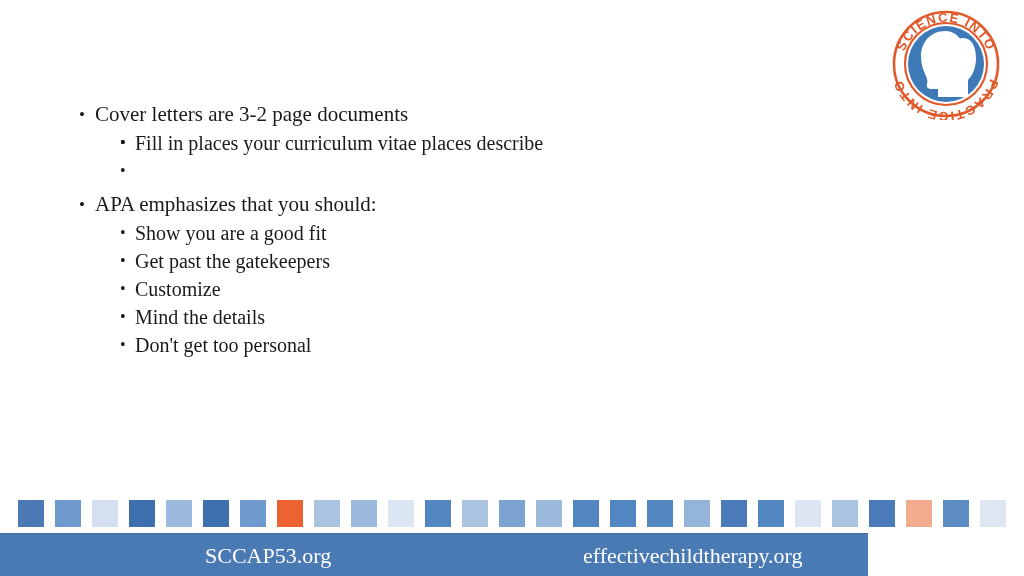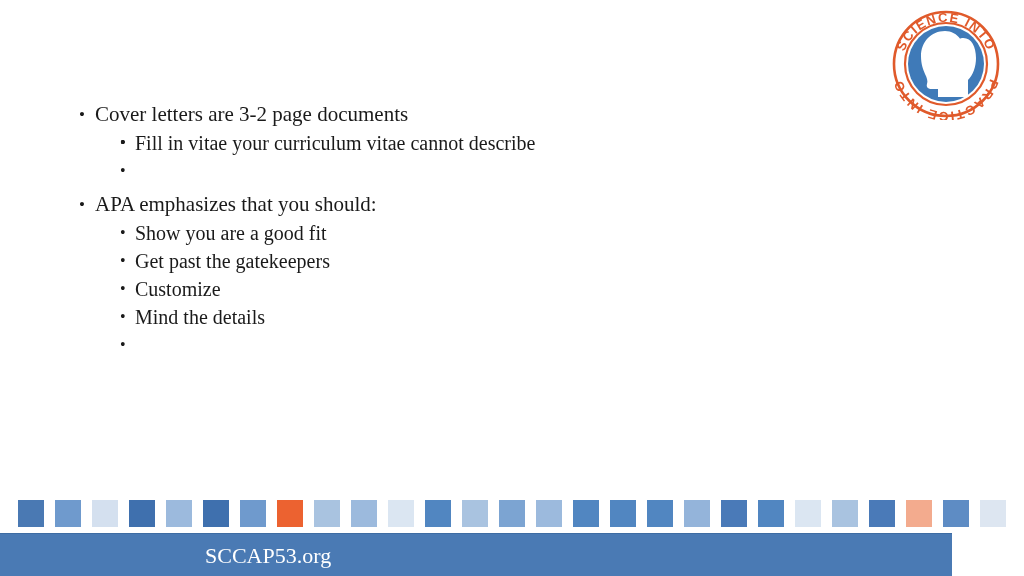--- a/index.html
+++ b/index.html
@@ -97,21 +97,21 @@
     top: 0;
     width: 26px;
     height: 27px;
   }
 
   
   .footer {
     position: absolute;
     left: 0;
     top: 533px;
-    width: 952px;
+    width: 868px;
     height: 43px;
     background: #4a7ab4;
     border-top: 1px solid #3e6ca3;
   }
   .footer-left {
     position: absolute;
     left: 205px;
     top: 8px;
     color: #ffffff;
     font-size: 22px;
@@ -184,21 +184,21 @@
       <div class="bul lvl1">
         <span class="dot">•</span><span class="txt">Cover letters are 3-2 page documents</span>
       </div>
       <div class="bul lvl2">
         <span class="dot">•</span>
       </div>
       <div class="bul lvl2">
         <span class="dot">•</span>
       </div>
       <div class="bul lvl2">
-        <span class="dot">•</span><span class="txt">Fill in vitae your curriculum vitae cannot describe</span>
+        <span class="dot">•</span><span class="txt">Fill in places your curriculum vitae places describe</span>
       </div>
       <div class="bul lvl2">
         <span class="dot">•</span>
       </div>
     </div>
 
     <div class="gap"></div>
 
     <div class="blk">
       <div class="bul lvl1">
@@ -210,21 +210,21 @@
       <div class="bul lvl2">
         <span class="dot">•</span><span class="txt">Get past the gatekeepers</span>
       </div>
       <div class="bul lvl2">
         <span class="dot">•</span><span class="txt">Customize</span>
       </div>
       <div class="bul lvl2">
         <span class="dot">•</span><span class="txt">Mind the details</span>
       </div>
       <div class="bul lvl2">
-        <span class="dot">•</span>
+        <span class="dot">•</span><span class="txt">Don't get too personal</span>
       </div>
     </div>
 
   </div>
 
   <div class="band" id="decor-band">
       <div class="sq" style="left: 18px; background: rgb(74, 121, 179);"></div>
       <div class="sq" style="left: 55px; background: rgb(111, 154, 205);"></div>
       <div class="sq" style="left: 92px; background: rgb(212, 224, 239);"></div>
       <div class="sq" style="left: 129px; background: rgb(63, 112, 174);"></div>
@@ -248,15 +248,16 @@
       <div class="sq" style="left: 795px; background: rgb(219, 230, 242);"></div>
       <div class="sq" style="left: 832px; background: rgb(169, 195, 224);"></div>
       <div class="sq" style="left: 869px; background: rgb(74, 122, 184);"></div>
       <div class="sq" style="left: 906px; background: rgb(243, 171, 142);"></div>
       <div class="sq" style="left: 943px; background: rgb(94, 140, 196);"></div>
       <div class="sq" style="left: 980px; background: rgb(221, 230, 241);"></div>
     </div>
 
   <div class="footer">
     <span class="footer-left">SCCAP53.org</span>
+    <span class="footer-right">effectivechildtherapy.org</span>
   </div>
 
 </div>
 
 </body></html>

